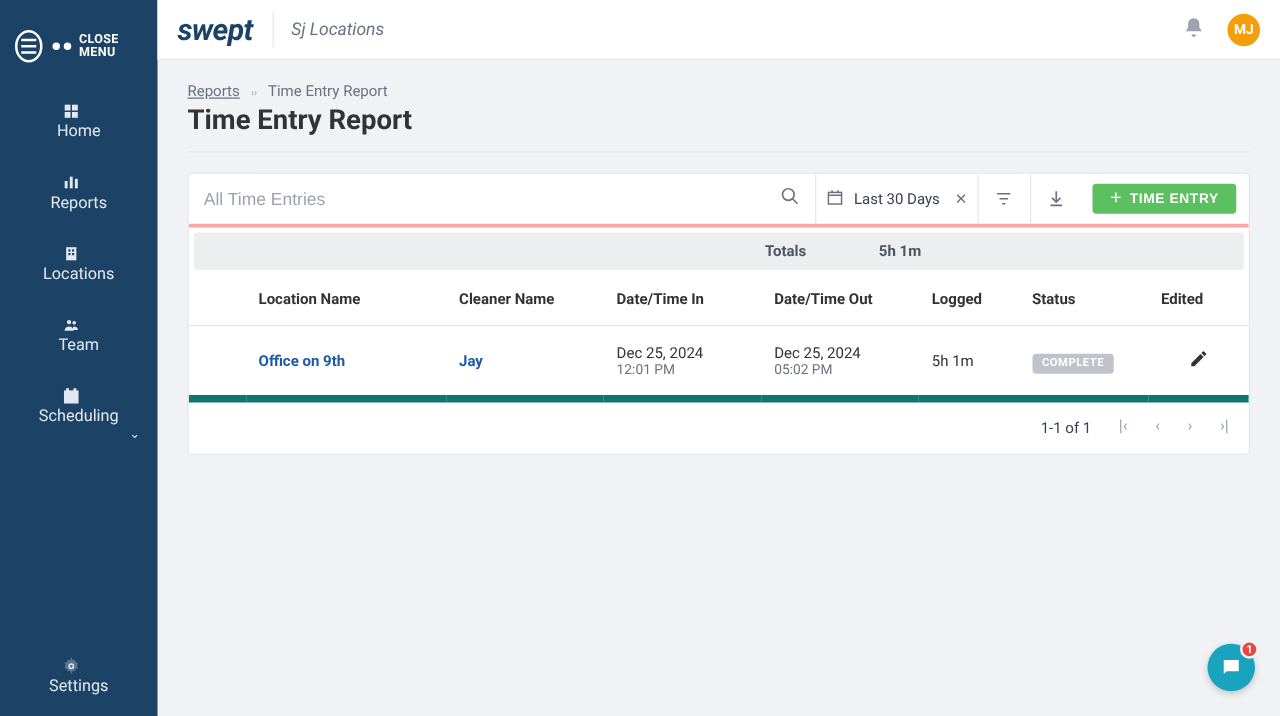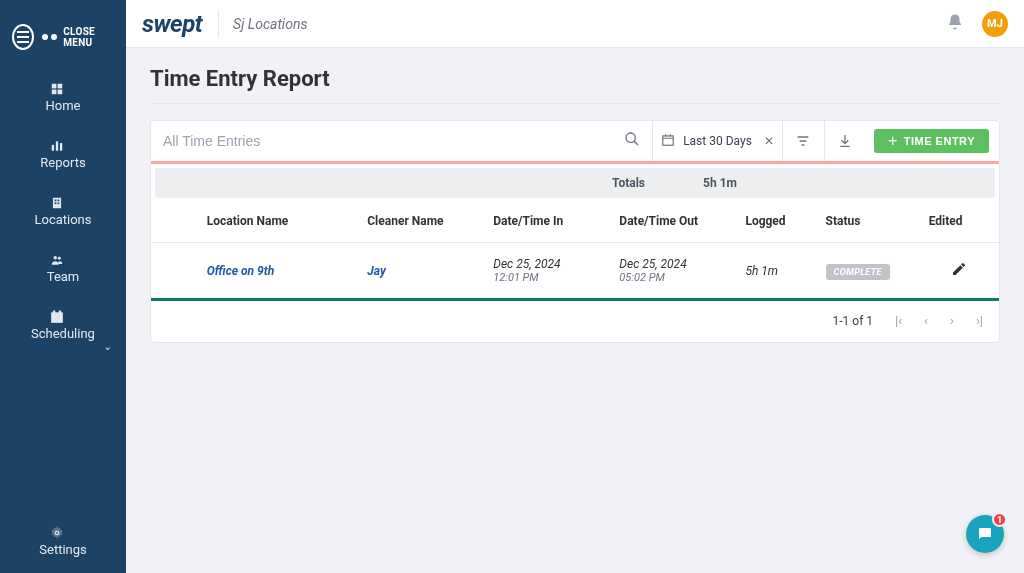--- a/index.html
+++ b/index.html
@@ -45,21 +45,21 @@
     .btn-primary { margin: 8px 10px 8px 8px; background: #5cbf60; color: #fff; border: none; border-radius: 3px; padding: 0 14px; font-size: 11px; font-weight: 700; letter-spacing: 0.5px; display: inline-flex; align-items: center; cursor: pointer; }
     .btn-primary .plus { font-size: 16px; margin-right: 6px; font-weight: 400; }
     
     .totals-row { background: #eceeef; display: flex; font-size: 12px; font-weight: 700; color: #4b5563; padding: 8px 0; border-radius: 3px; margin: 4px 4px 0 4px; }
     .totals-label { flex: 1; text-align: right; padding-right: 20px; }
     .totals-val { width: 110px; text-align: center; }
     .totals-rest { width: 220px; }
     
     table.grid { width: 100%; border-collapse: collapse; table-layout: fixed; }
     table.grid th { text-align: left; font-size: 12px; font-weight: 700; color: #333; padding: 16px 10px 14px; border-bottom: 1px solid #e5e7eb; }
-    table.grid td { font-size: 12px; padding: 14px 10px; border-bottom: 3px solid #0f766e; vertical-align: middle; font-style: italic; }
+    table.grid td { font-size: 12px; padding: 14px 10px; border-bottom: 6px solid #0f766e; vertical-align: middle; }
     .link-cell { color: #1c5aa3; font-weight: 700; cursor: pointer; }
     .badge { background: #c0c4ca; color: #fff; font-size: 9px; font-weight: 700; padding: 3px 8px; border-radius: 3px; letter-spacing: 0.4px; }
     .edit-icon { color: #333; cursor: pointer; text-align: center; }
     
     .pagination { display: flex; align-items: center; justify-content: flex-end; gap: 22px; padding: 12px 16px 14px; font-size: 12px; color: #374151; }
     .pagination .pager-btn { color: #9ca3af; cursor: pointer; font-size: 13px; }
     
     .chat-fab { position: fixed; right: 20px; bottom: 20px; width: 38px; height: 38px; border-radius: 50%; background: #1aa3bf; display: flex; align-items: center; justify-content: center; color: #fff; cursor: pointer; box-shadow: 0 2px 6px rgba(0,0,0,0.2); }
     .chat-badge { position: absolute; top: -3px; right: -3px; width: 15px; height: 15px; border-radius: 50%; background: #ef4444; color: #fff; font-size: 9px; font-weight: 700; display: flex; align-items: center; justify-content: center; border: 2px solid #f0f2f5; }
     .dt-sub { color: #6b7280; font-size: 11px; }
@@ -156,20 +156,25 @@
     <span class="topbar-spacer"></span>
     <span class="bell">
       <svg width="18" height="18" viewBox="0 0 24 24" fill="currentColor">
           <path d="M12 2a6 6 0 0 0-6 6v4l-2 3v1h16v-1l-2-3V8a6 6 0 0 0-6-6zm0 20a2.5 2.5 0 0 0 2.5-2.5h-5A2.5 2.5 0 0 0 12 22z"></path>
         </svg>
     </span>
     <span class="avatar">MJ</span>
   </header>
 
   <div class="content">
+    <div class="breadcrumb">
+      <a href="#">Reports</a>
+      <span class="sep">››</span>
+      <span>Time Entry Report</span>
+    </div>
     <h1 class="page-title">Time Entry Report</h1>
 
     <div class="card">
       <div class="filter-row">
         <div class="search-cell">
           <input type="text" placeholder="All Time Entries" style="">
           <span class="search-icon">
             <svg width="16" height="16" viewBox="0 0 24 24" fill="none" stroke="currentColor" stroke-width="2">
                 <circle cx="10" cy="10" r="7"></circle>
                 <line x1="21" y1="21" x2="15" y2="15"></line>

